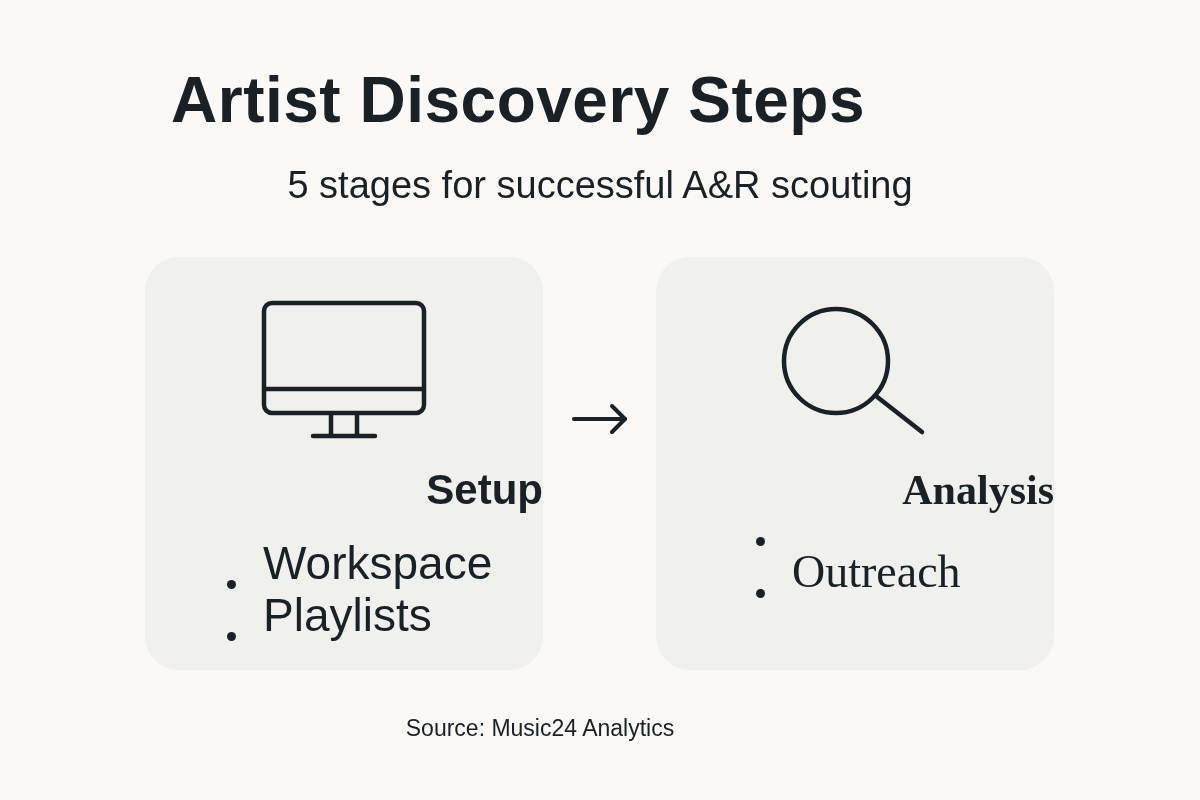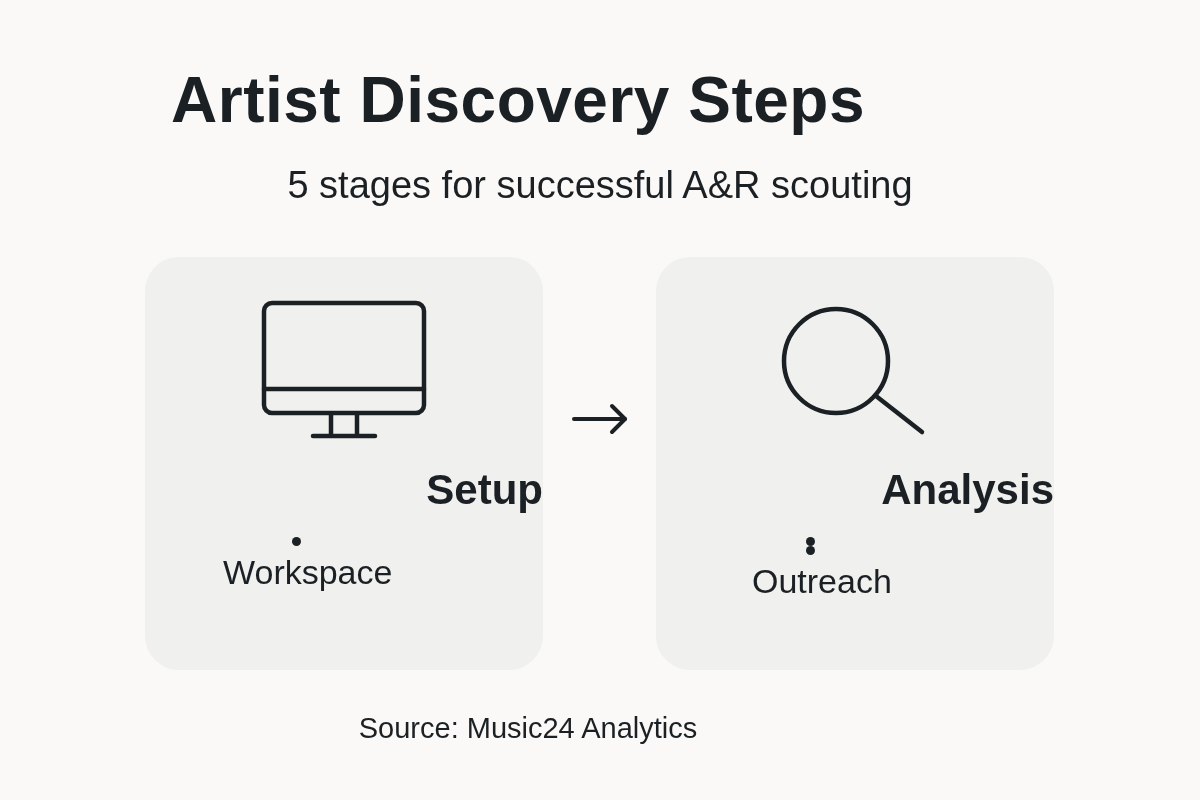--- a/index.html
+++ b/index.html
@@ -38,21 +38,21 @@
     }
     .card {
       position: absolute;
       top: 257px;
       width: 398px;
       height: 413px;
       background: #f0f0ef;
       border-radius: 34px;
     }
     .card.left { left: 145px; }
-    .card.right { left: 656px; }
+    .card.right { left: 656px; font-family: Liberation Serif, serif; }
     .card .icon {
       position: absolute;
       left: 0;
       top: 0;
       width: 398px;
       height: 200px;
     }
     .card .card-title {
       position: absolute;
       left: 0;
@@ -67,25 +67,24 @@
     .bullets {
       position: absolute;
       top: 280px;
       margin: 0;
       padding: 0;
       list-style: none;
     }
     .card.left .bullets { left: 78px; }
     .card.right .bullets { left: 96px; }
     .bullets li {
-      font-size: 34px;
+      font-size: 46px;
       line-height: 52px;
       display: flex;
-      align-items: center;
-      flex-direction: column;
+      align-items: flex-end;
     }
     .bullets li .dot {
       display: inline-block;
       width: 9px;
       height: 9px;
       border-radius: 50%;
       background: #1b2024;
       margin-right: 27px;
       margin-left: 4px;
     }
@@ -95,22 +94,23 @@
       top: 400px;
       width: 60px;
       height: 40px;
     }
     .source {
       position: absolute;
       left: 0;
       top: 708px;
       width: 1056px;
       text-align: center;
-      font-size: 29px;
+      font-size: 23px;
       line-height: 40px;
+      padding-left: 12px;
     }
   </style>
 </head>
 <body>
 
 <div class="title">Artist Discovery Steps</div>
 <div class="subtitle">5 stages for successful A&amp;R scouting</div>
 
 <div class="card left">
   <div class="icon">
@@ -122,20 +122,24 @@
         <line x1="212" y1="157" x2="212" y2="178"></line>
         <line x1="168" y1="179" x2="230" y2="179"></line>
       </g>
     </svg>
   </div>
   <div class="card-title">Setup</div>
   <ul class="bullets">
     <li>
       <span class="dot"></span>
       <span>Workspace</span>
+    </li>
+    <li>
+      <span class="dot"></span>
+      <span>Playlists</span>
     </li>
   </ul>
 </div>
 
 <div class="arrow">
   <svg width="60" height="40" viewBox="0 0 60 40">
     <g fill="none" stroke="#1b2024" stroke-width="4" stroke-linecap="round" stroke-linejoin="round">
       <line x1="4" y1="19" x2="55" y2="19"></line>
       <polyline points="42,6 55,19 42,32"></polyline>
     </g>

